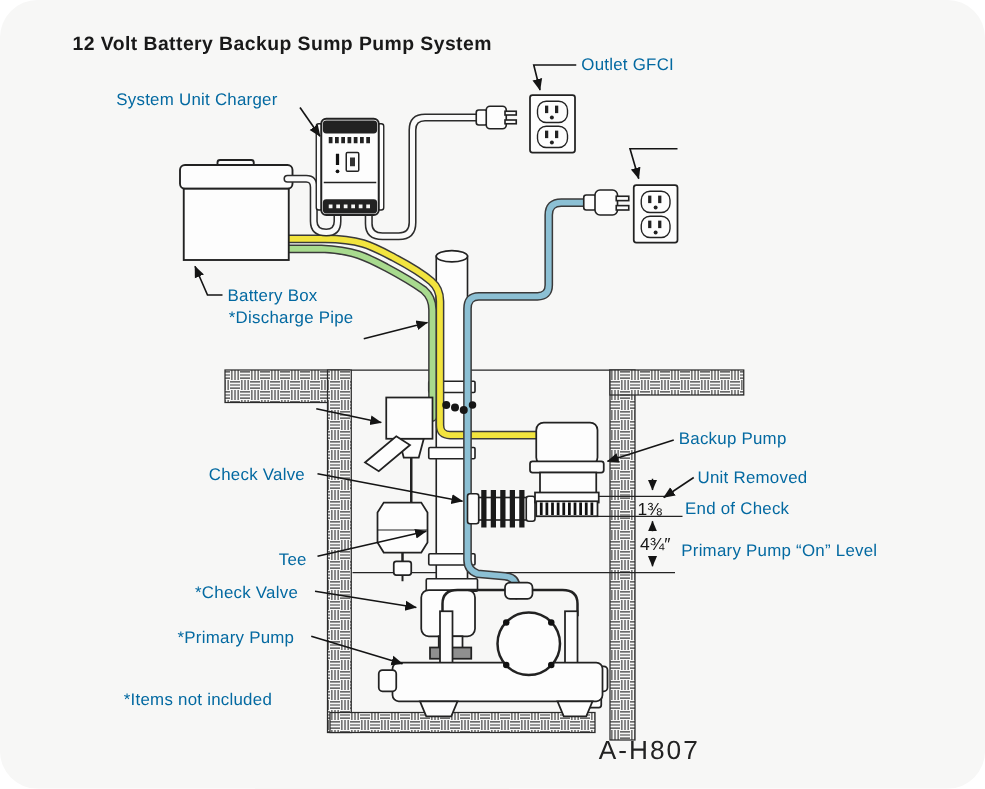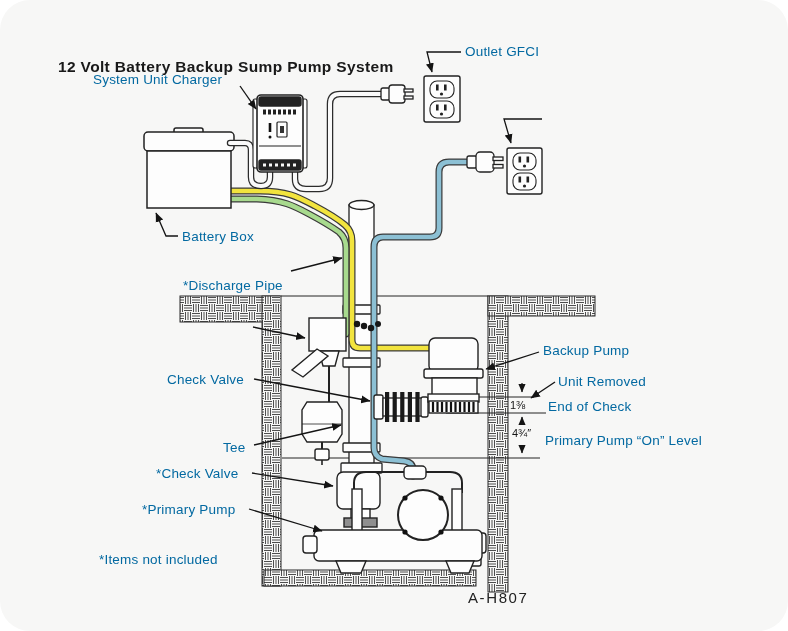--- a/index.html
+++ b/index.html
@@ -13,31 +13,31 @@
   .stage{
     position:relative;width:788px;height:631px;overflow:hidden;
     font-family:"Liberation Sans",sans-serif;
   }
   .canvas{
     position:absolute;inset:0;background:var(--background);border-radius:30px;
   }
   svg.diagram{position:absolute;left:0;top:0;}
   .title{
     position:absolute;left:58px;top:27px;font-size:15.5px;font-weight:bold;
-    color:#191919;letter-spacing:.35px;white-space:nowrap;margin-top:31px;
+    color:#191919;letter-spacing:.35px;white-space:nowrap;
   }
   .lbl{
     position:absolute;font-size:13.5px;font-weight:400;color:#0369a1;
     letter-spacing:.2px;white-space:nowrap;
   }
   .dim{
-    position:absolute;font-size:11px;font-weight:500;color:#161616;white-space:nowrap;
+    position:absolute;font-size:14px;font-weight:500;color:#161616;white-space:nowrap;
   }
   .drawing-no{
-    position:absolute;left:468px;top:589px;font-size:15px;color:#222;
+    position:absolute;left:479px;top:589px;font-size:21px;color:#222;
     letter-spacing:1.6px;white-space:nowrap;
   }
 </style>
 </head>
 <body>
 
 <div class="stage">
   <div class="canvas"></div>
 
   <svg class="diagram" width="788" height="631" viewBox="0 0 788 631">
@@ -247,21 +247,21 @@
       <path d="M252,473 L333,486" marker-end="url(#arr)"></path>
       <path d="M249,509 L322,531" marker-end="url(#arr)"></path>
     </g>
   </svg>
 
   <div class="title">12 Volt Battery Backup Sump Pump System</div>
 
   <span class="lbl" style="left:93px;top:72px">System Unit Charger</span>
   <span class="lbl" style="left:465px;top:44px">Outlet GFCI</span>
   <span class="lbl" style="left:182px;top:229px">Battery Box</span>
-  <span class="lbl" style="left:183px;top:278px">*Discharge Pipe</span>
+  <span class="lbl" style="left:183px;top:246px">*Discharge Pipe</span>
   <span class="lbl" style="left:543px;top:343px">Backup Pump</span>
   <span class="lbl" style="left:167px;top:372px">Check Valve</span>
   <span class="lbl" style="left:558px;top:374px">Unit Removed</span>
   <span class="lbl" style="left:548px;top:399px">End of Check</span>
   <span class="lbl" style="left:223px;top:440px">Tee</span>
   <span class="lbl" style="left:545px;top:433px">Primary Pump “On” Level</span>
   <span class="lbl" style="left:156px;top:466px">*Check Valve</span>
   <span class="lbl" style="left:142px;top:502px">*Primary Pump</span>
   <span class="lbl" style="left:99px;top:552px">*Items not included</span>
 

